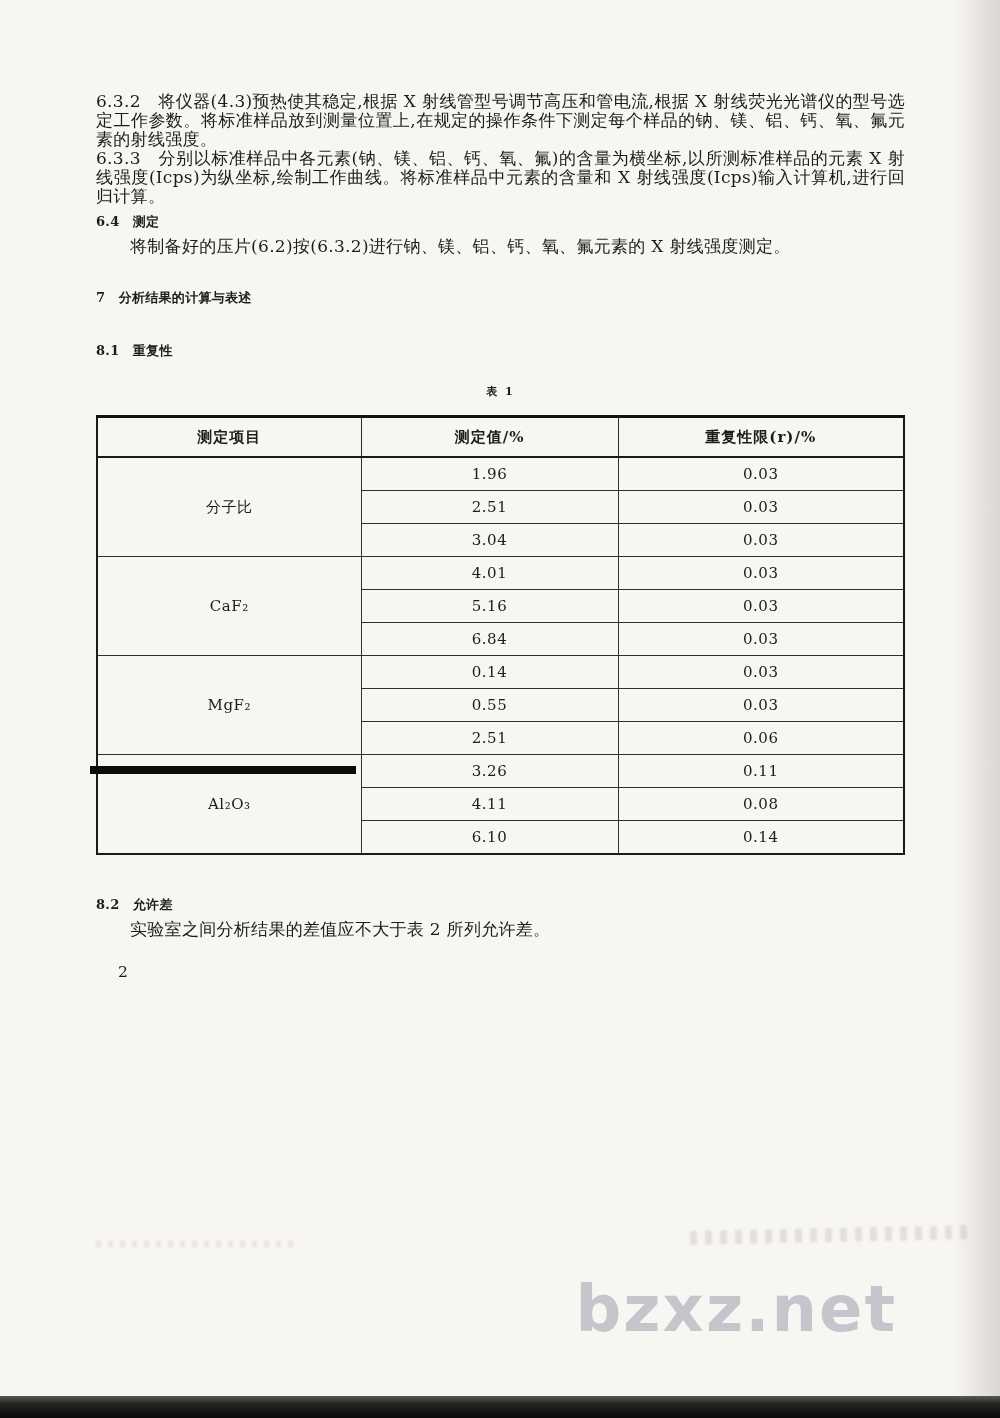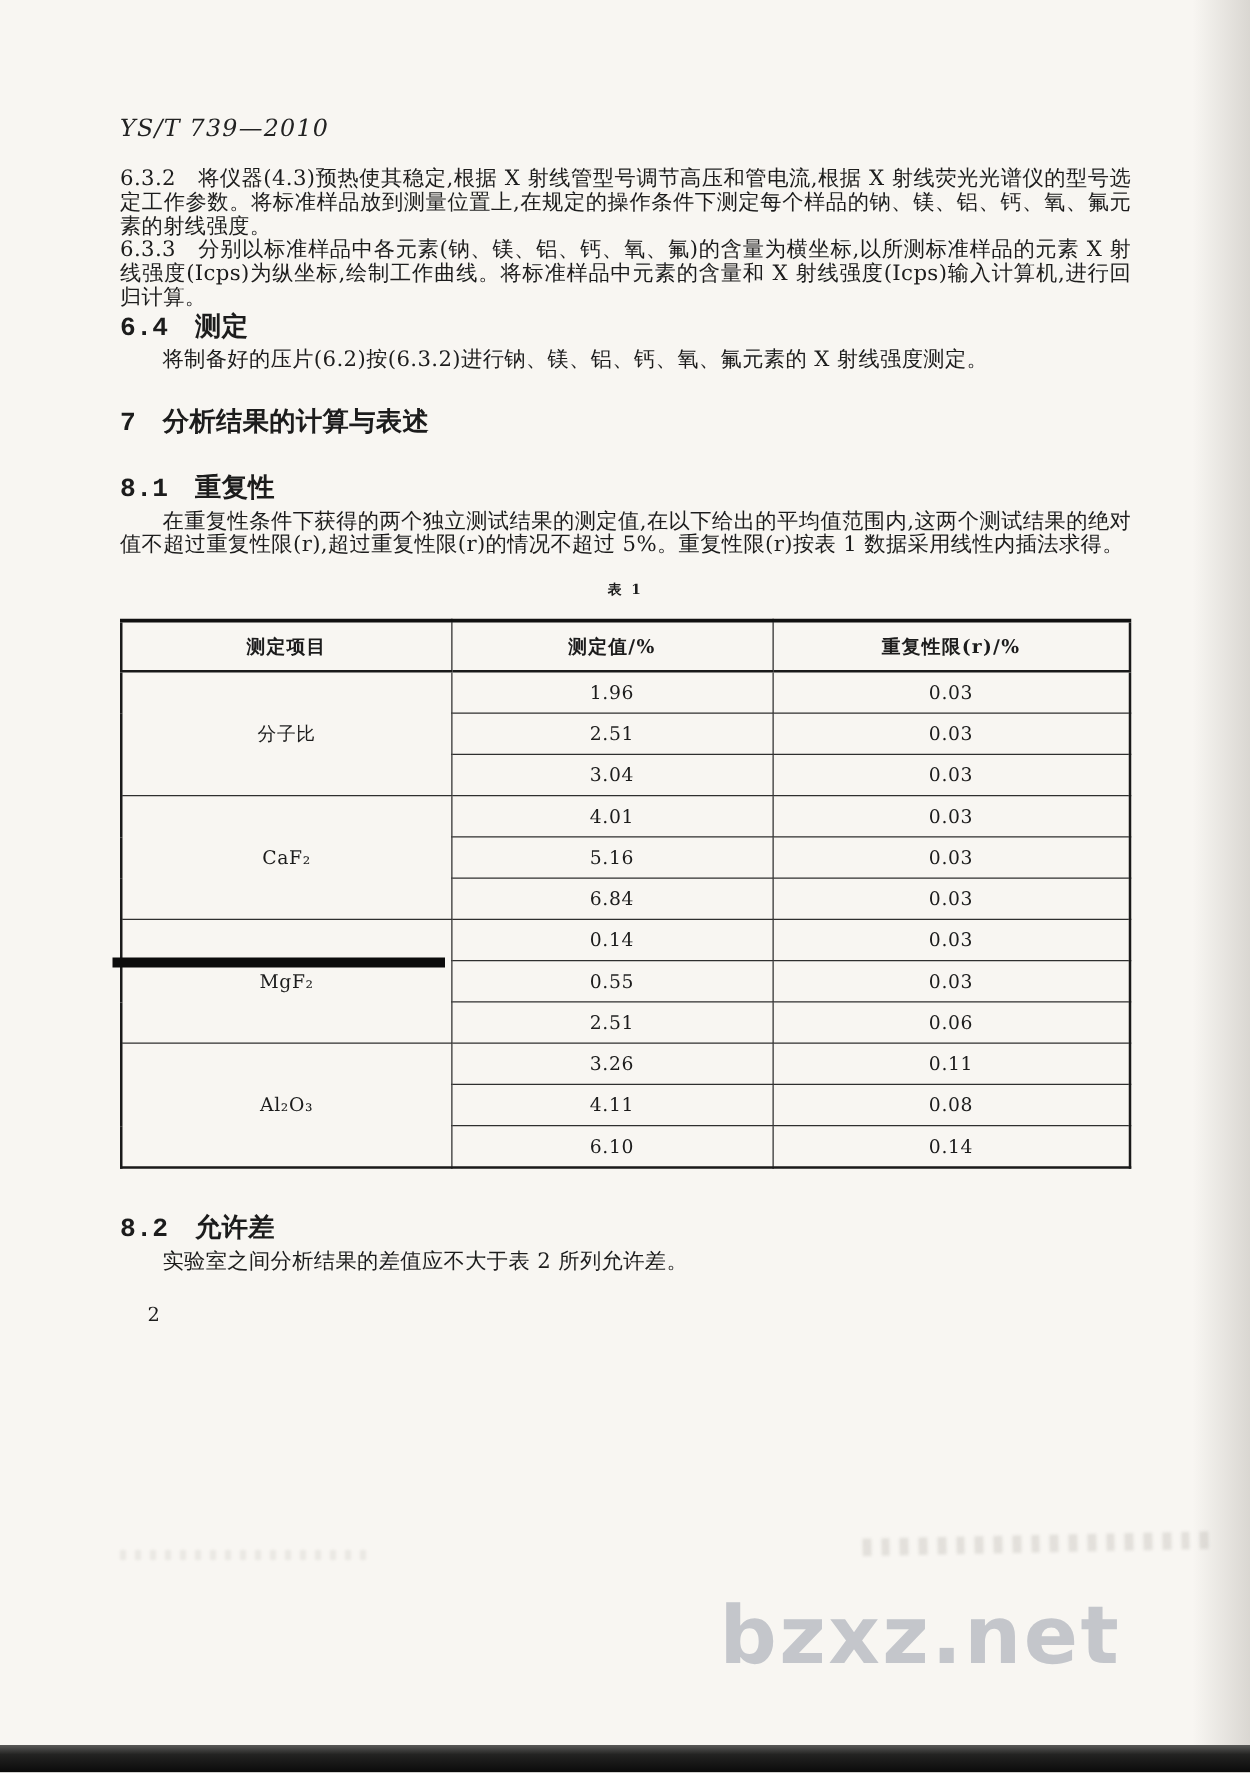--- a/index.html
+++ b/index.html
@@ -27,25 +27,24 @@
   p.body-text{
     margin:0;
     font-size:17px;
     line-height:19px;
     text-align:justify;
     letter-spacing:0.3px;
   }
   p.indent{text-indent:2em;}
   .heading{
     margin:0;
-    font-size:21px;
+    font-size:13px;
     line-height:31px;
     font-weight:bold;
     letter-spacing:0.3px;
-    font-family:Liberation Mono, monospace;
   }
   .mt-sec{margin-top:26px;}
   .mb-sec{margin-bottom:22px;}
   .mt-8{margin-top:24px;}
   .mt-81{margin-top:10px;}
   .mt-p81{margin-top:8px;}
   .table-caption{
     margin:10px 0 0 0;
     text-align:center;
     font-size:11px;
@@ -152,37 +151,35 @@
 
 <div class="page">
 
   <div class="watermark">bzxz.net</div>
   <div class="scan-smudge"></div>
   <div class="scan-smudge-left"></div>
   <div class="scan-bar-table"></div>
 
   <div class="content">
 
-    <p class="doc-code">YS/T 739—2010</p>
 
     <p class="body-text">6.3.2　将仪器(4.3)预热使其稳定,根据 X 射线管型号调节高压和管电流,根据 X 射线荧光光谱仪的型号选定工作参数。将标准样品放到测量位置上,在规定的操作条件下测定每个样品的钠、镁、铝、钙、氧、氟元素的射线强度。</p>
 
     <p class="body-text">6.3.3　分别以标准样品中各元素(钠、镁、铝、钙、氧、氟)的含量为横坐标,以所测标准样品的元素 X 射线强度(Icps)为纵坐标,绘制工作曲线。将标准样品中元素的含量和 X 射线强度(Icps)输入计算机,进行回归计算。</p>
 
     <p class="heading">6.4　测定</p>
 
     <p class="body-text indent">将制备好的压片(6.2)按(6.3.2)进行钠、镁、铝、钙、氧、氟元素的 X 射线强度测定。</p>
 
     <p class="heading mt-sec mb-sec">7　分析结果的计算与表述</p>
 
 
 
     <p class="heading mt-81">8.1　重复性</p>
 
-    <p class="body-text indent mt-p81">在重复性条件下获得的两个独立测试结果的测定值,在以下给出的平均值范围内,这两个测试结果的绝对值不超过重复性限(r),超过重复性限(r)的情况不超过 5%。重复性限(r)按表 1 数据采用线性内插法求得。</p>
 
     <p class="table-caption">表 1</p>
 
     <table class="data-table">
       <colgroup>
         <col style="width:265px">
         <col style="width:258px">
         <col style="width:287px">
       </colgroup>
       <thead>

